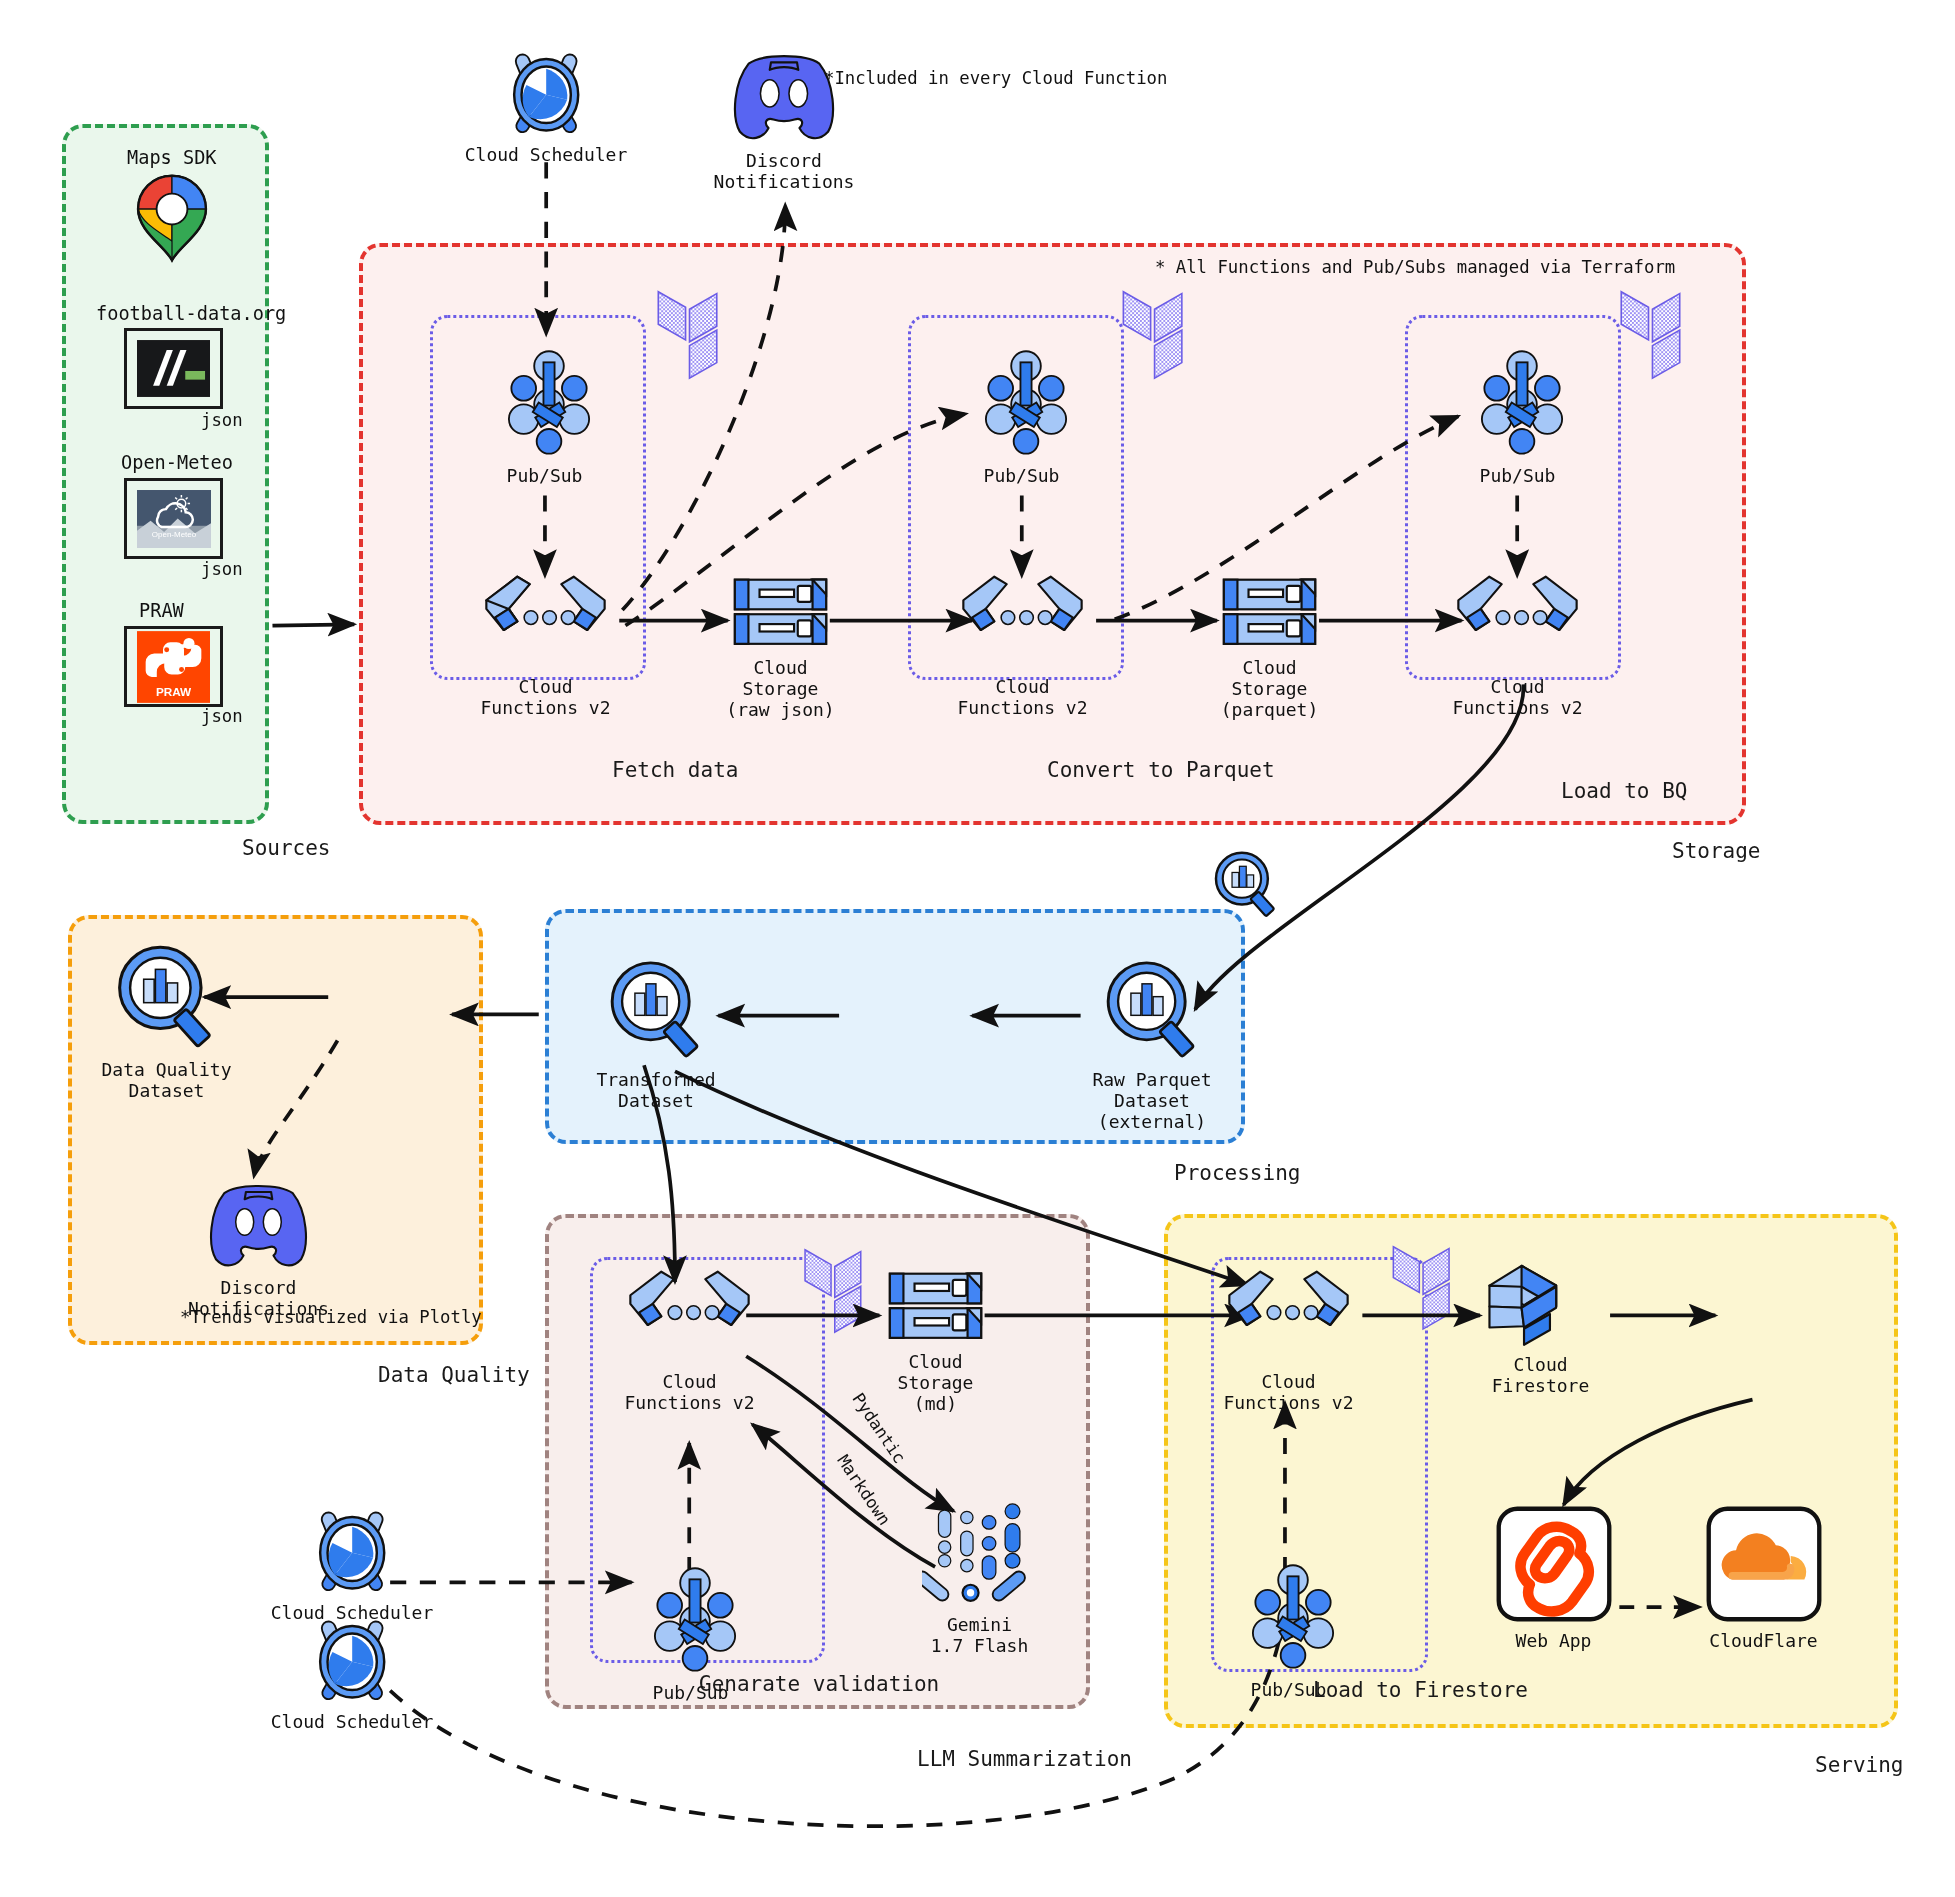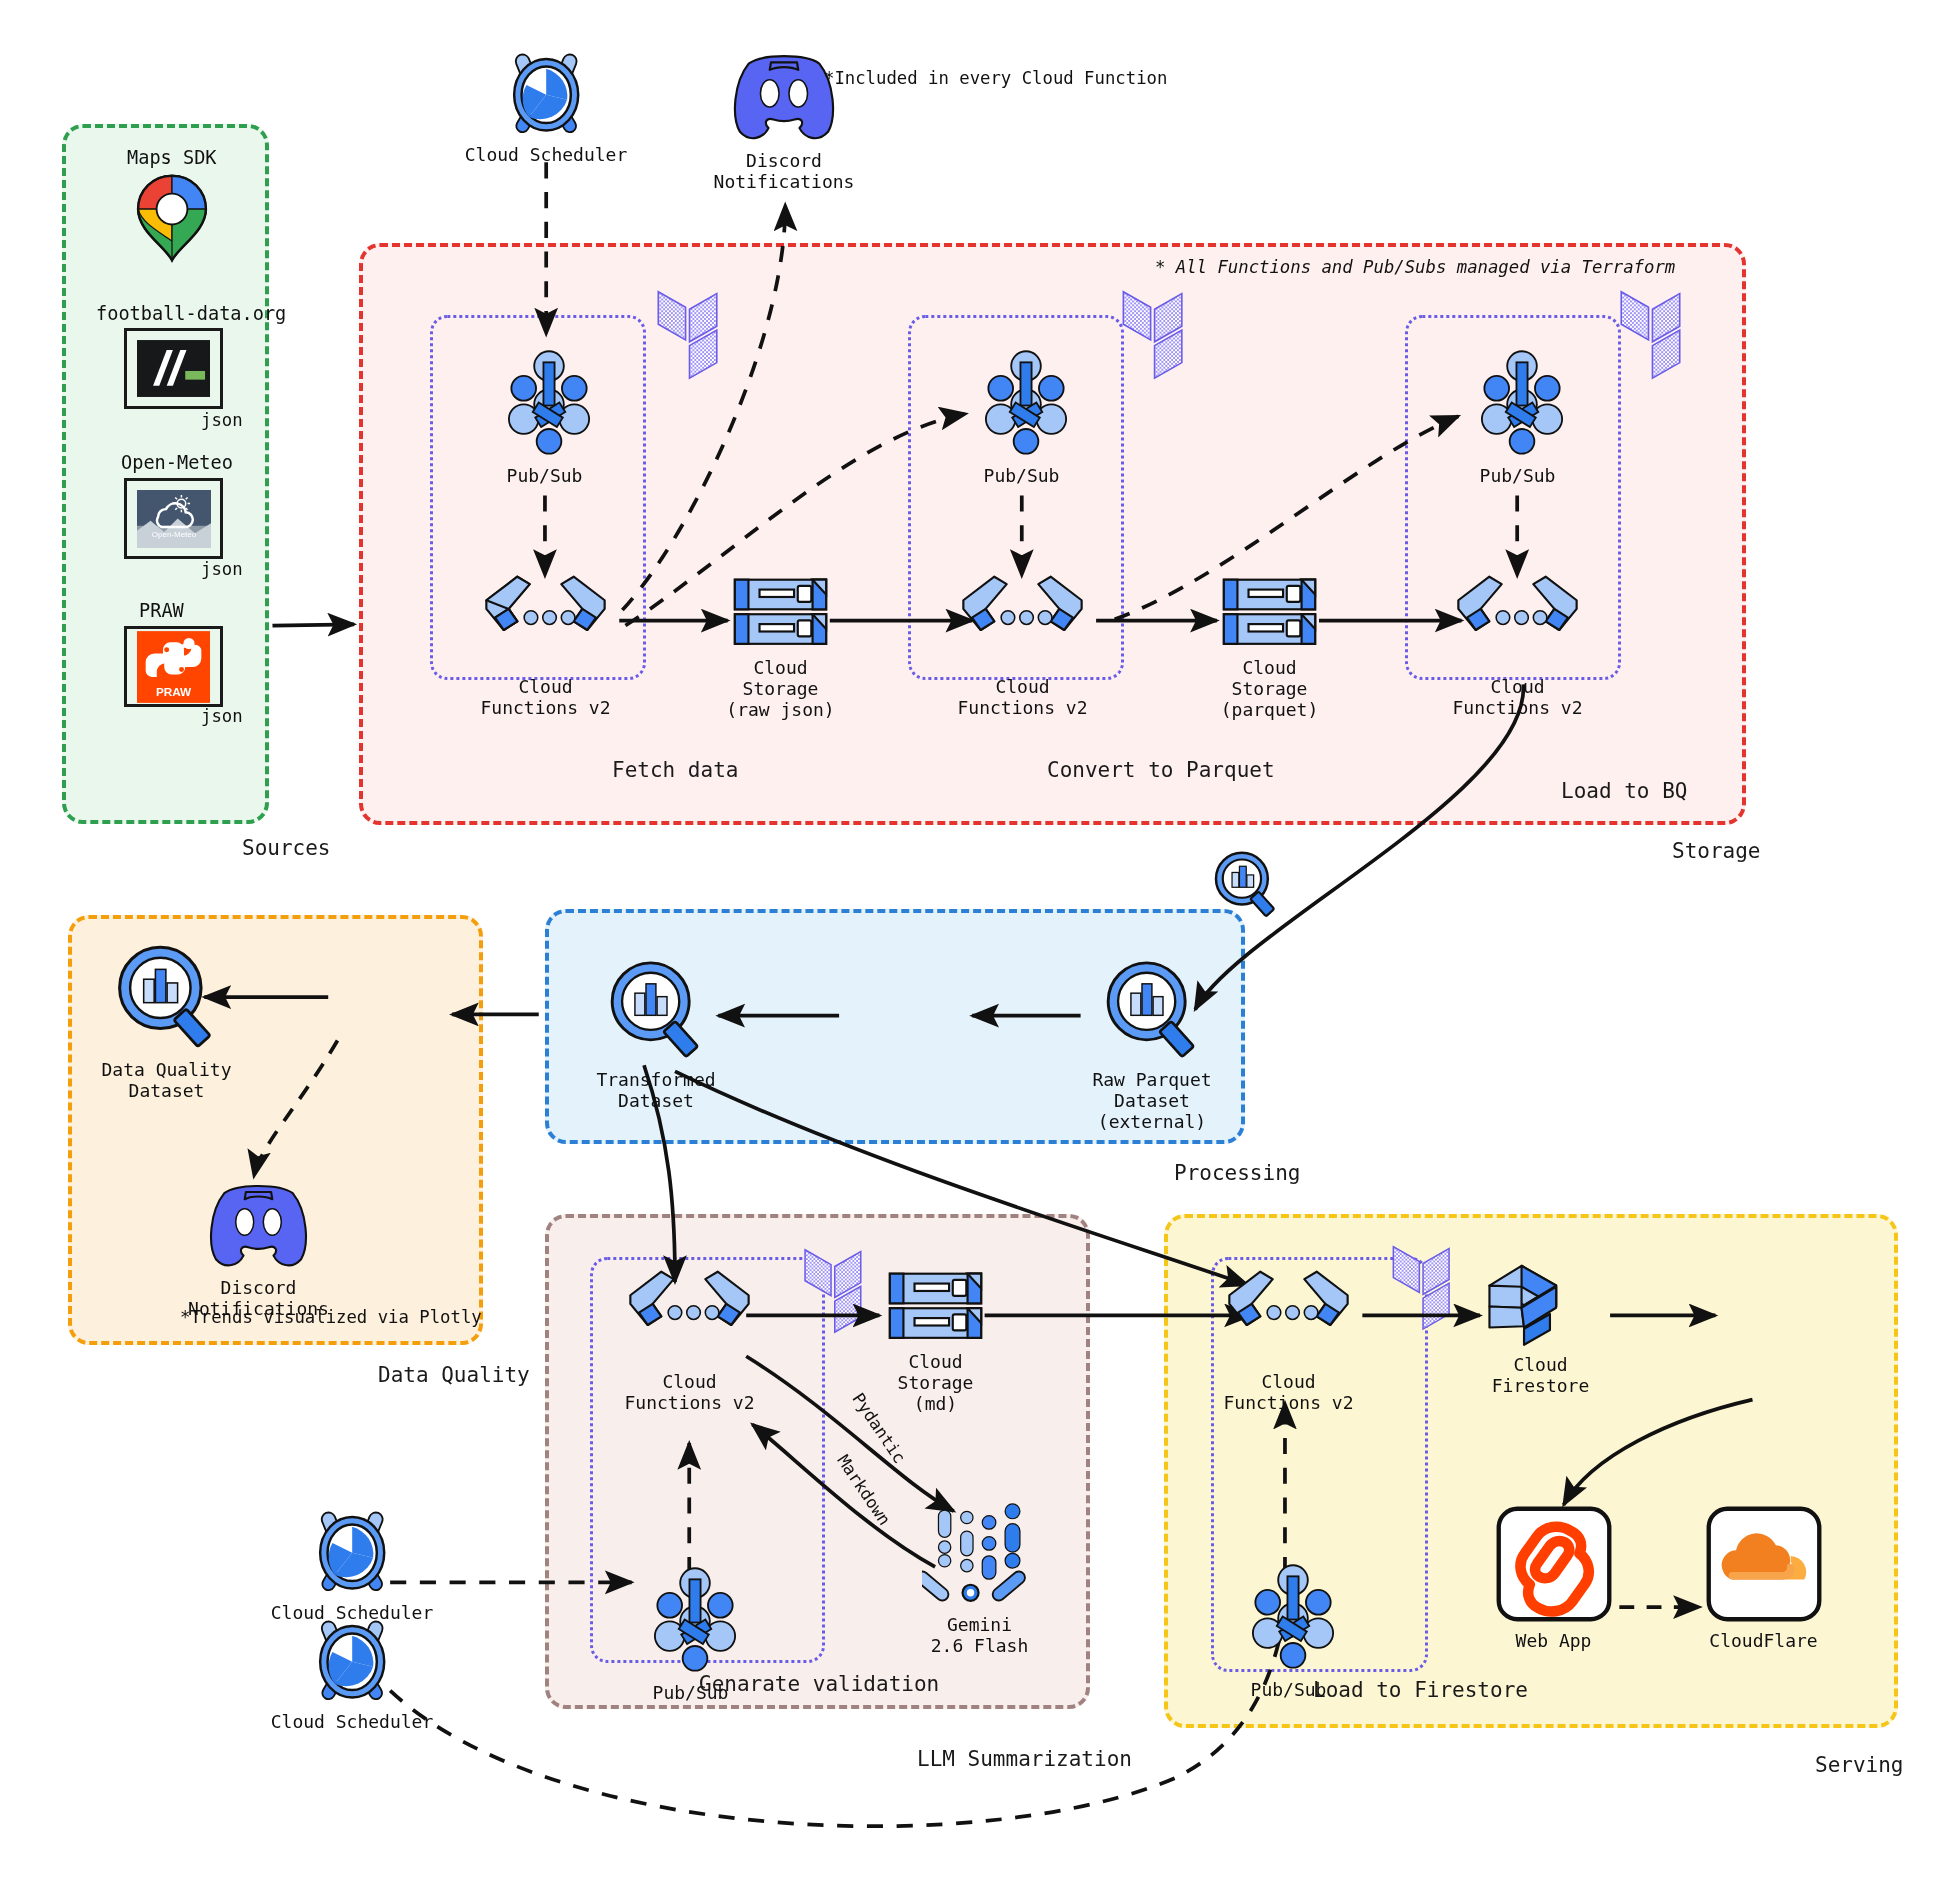--- a/index.html
+++ b/index.html
@@ -165,21 +165,21 @@
 
       <path d="M2600,2124 L2770,2124"></path>
 
       <path d="M2830,2260 C2700,2290 2570,2350 2525,2430"></path>
 
       <path d="M2615,2595 L2745,2595" stroke-dasharray="24,20"></path>
     </g>
   </svg>
 
   <div class="note" style="left:824px;top:68px;">*Included in every Cloud Function</div>
-  <div class="note" style="left:1155px;top:257px;font-style:italic;">* All Functions and Pub/Subs managed via Terraform</div>
+  <div class="note" style="left:1155px;top:257px;">* All Functions and Pub/Subs managed via Terraform</div>
   <div class="note" style="left:180px;top:1307px;">*Trends visualized via Plotly</div>
 
   <div class="edgelab" style="left:839px;top:1418px;transform:rotate(56deg);">Pydantic</div>
   <div class="edgelab" style="left:824px;top:1480px;transform:rotate(56deg);">Markdown</div>
 
   <div class="srctitle" style="left:127px;top:147px;">Maps SDK</div>
   <div class="ico" style="position:absolute;left:135px;top:173px;">
     <svg width="74" height="90" viewBox="0 0 120 145">
       <path d="M60,4 C29,4 5,28 5,58 C5,94 48,118 60,141 C72,118 115,94 115,58 C115,28 91,4 60,4 Z" fill="#34a853" stroke="#111" stroke-width="3"></path>
       <path d="M5,58 C5,28 29,4 60,4 L60,58 Z" fill="#ea4335" stroke="#111" stroke-width="2"></path>
@@ -579,21 +579,21 @@
           <rect x="134" y="40" width="24" height="46" rx="12"></rect>
           <circle cx="146" cy="100" r="12"></circle>
         </g>
         <rect x="6" y="110" width="20" height="62" rx="10" fill="#a5c7f7" stroke="#111" stroke-width="3" transform="rotate(-50 16 141)"></rect>
         <rect x="130" y="110" width="20" height="62" rx="10" fill="#5c9bf5" stroke="#111" stroke-width="3" transform="rotate(50 140 141)"></rect>
         <circle cx="78" cy="152" r="13" fill="#2f7ced" stroke="#111" stroke-width="3.5"></circle>
         <circle cx="78" cy="152" r="6" fill="#fff"></circle>
       </svg>
     </div>
     <div class="cap">Gemini
-2.6 Flash</div>
+1.7 Flash</div>
   </div>
 
   <div class="node" style="left:290px;top:1508px;width:124px;">
     <div class="ico">
       <svg width="77" height="87" viewBox="0 0 125 140">
         <rect x="16" y="6" width="22" height="40" rx="11" fill="#a5c7f7" stroke="#111" stroke-width="3" transform="rotate(-22 27 26)"></rect>
         <rect x="86" y="6" width="22" height="40" rx="11" fill="#a5c7f7" stroke="#111" stroke-width="3" transform="rotate(22 97 26)"></rect>
         <rect x="18" y="96" width="20" height="38" rx="10" fill="#4285f4" stroke="#111" stroke-width="3" transform="rotate(30 28 115)"></rect>
         <rect x="86" y="96" width="20" height="38" rx="10" fill="#4285f4" stroke="#111" stroke-width="3" transform="rotate(-30 96 115)"></rect>
         <ellipse cx="62" cy="72" rx="52" ry="58" fill="#5c9bf5" stroke="#111" stroke-width="4"></ellipse>

